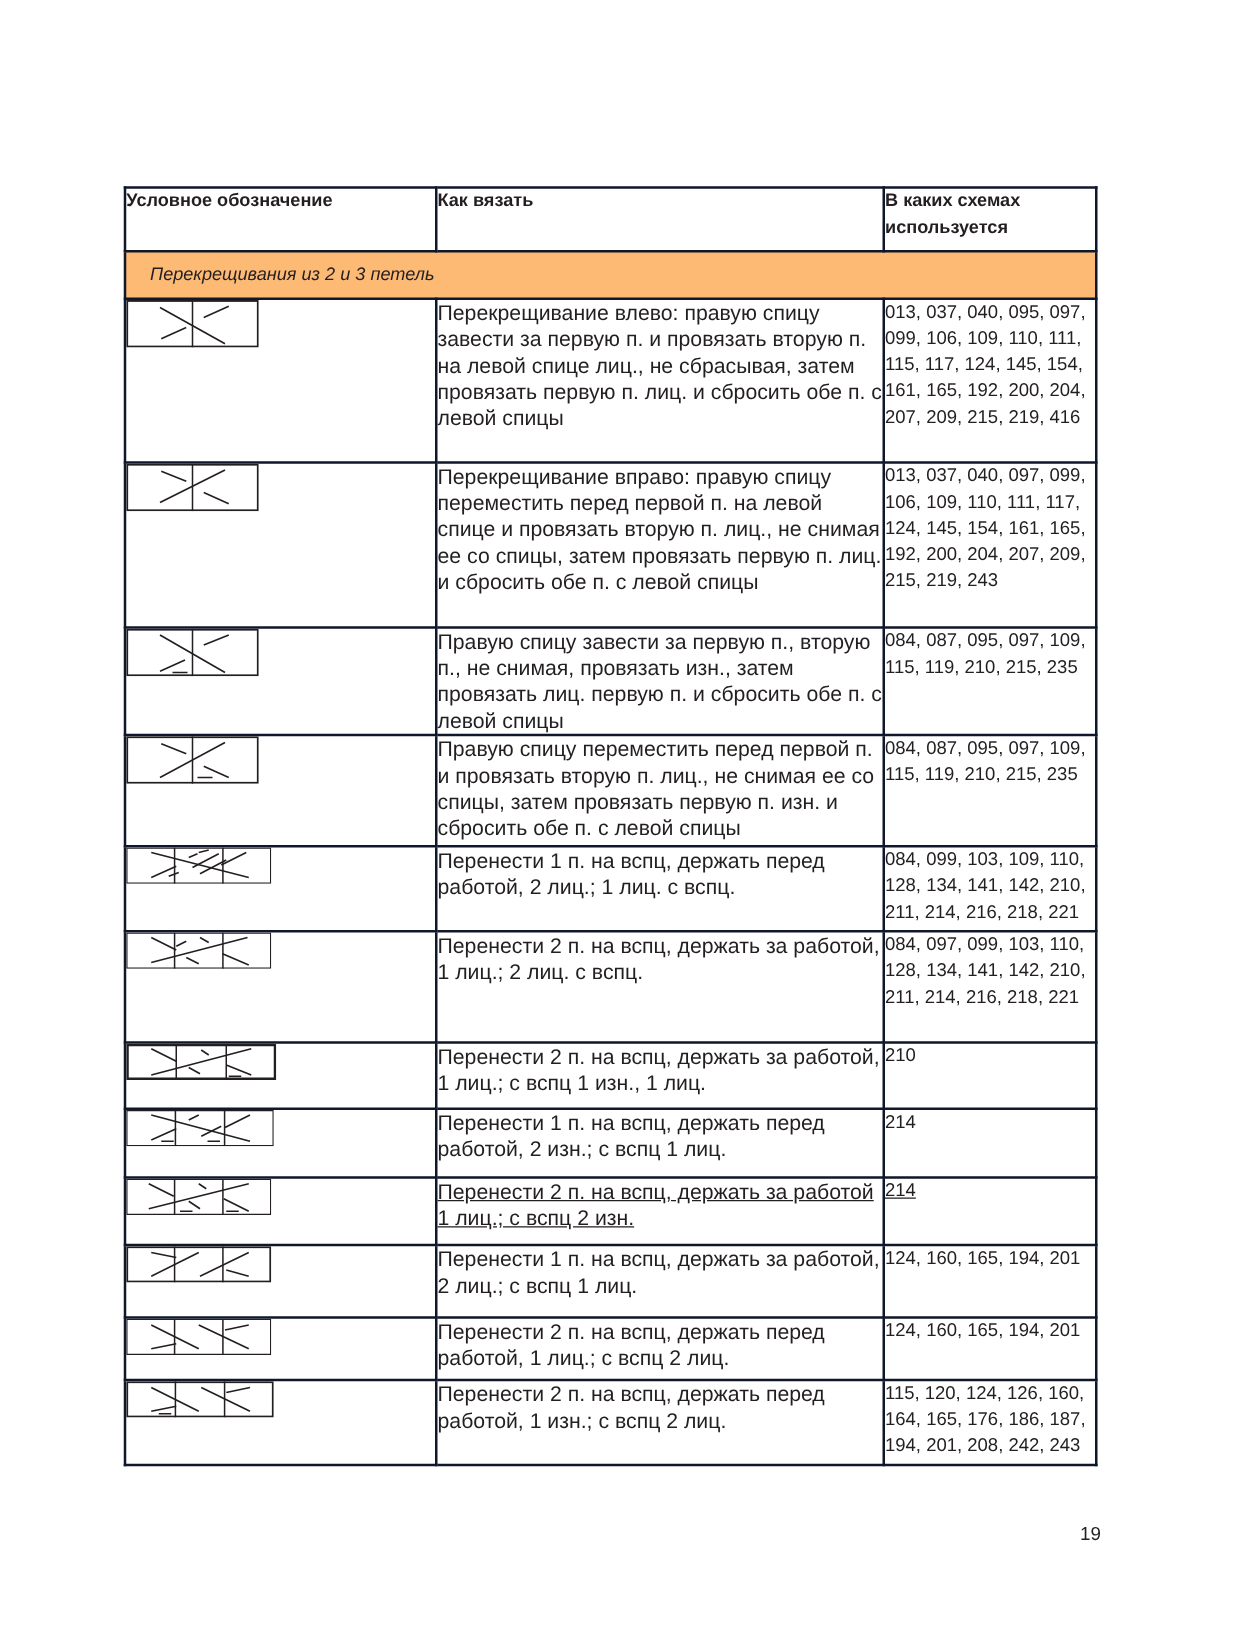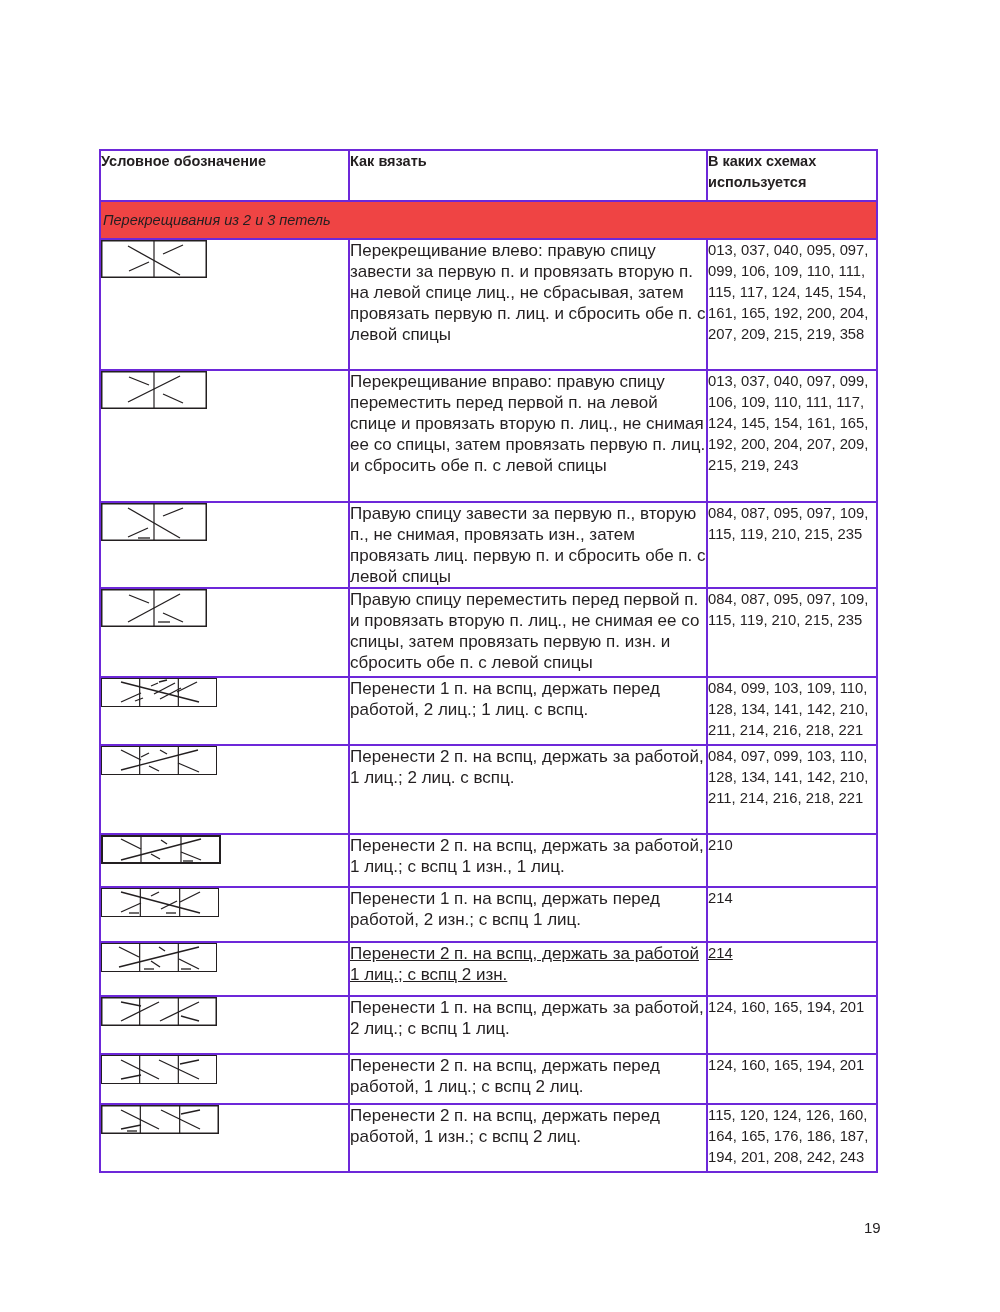--- a/index.html
+++ b/index.html
@@ -1,24 +1,24 @@
 <!DOCTYPE html>
 <html><head>
 <meta charset="utf-8">
 <style>
   html, body { margin: 0; padding: 0; background: #ffffff; }
   body { width: 1000px; height: 1312px; position: relative; font-family: "Liberation Sans", "DejaVu Sans", sans-serif; color: #231f20; }
   .page { position: absolute; left: 0; top: 0; width: 1000px; height: 1312px; }
   table.legend { position: absolute; left: 99px; top: 149px; width: 777px; border-collapse: collapse; table-layout: fixed; }
-  table.legend td, table.legend th { border: 2px solid #6d28d9; vertical-align: top; padding: 0; }
+  table.legend td, table.legend th { border: 2px solid #0f172a; vertical-align: top; padding: 0; }
   col.c1 { width: 249px; } col.c2 { width: 358px; } col.c3 { width: 170px; }
   th { font-weight: bold; font-size: 14.5px; text-align: left; line-height: 21px; }
   th.h1, th.h2 { vertical-align: middle; padding: 0 6px; height: 49px; }
   th.h3 { padding: 7px 5px 4px 5px; margin-top: 48px; }
-  tr.section td { background: #ef4444; font-style: italic; font-size: 14.5px; height: 36px; vertical-align: middle; padding: 0 2px; }
+  tr.section td { background: #fdba74; font-style: italic; font-size: 14.5px; height: 36px; vertical-align: middle; padding: 0 19px; }
   td.sym { padding: 10px 0 0 7px; }
   td.desc { font-size: 17px; line-height: 21px; padding: 3px 6px 0 7px; }
   td.used { font-size: 14.8px; line-height: 21px; padding: 3px 4px 0 6px; }
   svg.symbol { display: block; }
   .page-number { position: absolute; left: 864px; top: 1219px; font-size: 15px; }
 </style>
 </head>
 <body>
 
 <div class="page">
@@ -43,21 +43,21 @@
           <td class="sym">
             <svg class="symbol" width="106" height="38" viewBox="0 0 106 38">
               <rect x="0.75" y="0.75" width="104.5" height="36.5" fill="none" stroke="#231f20" stroke-width="1.5"></rect>
               <line x1="53" x2="53" y1="0" y2="38" stroke="#231f20" stroke-width="1.2"></line>
               <line x1="27" y1="6" x2="79" y2="35" stroke="#231f20" stroke-width="1.3"></line>
               <line x1="28" y1="31" x2="48" y2="22" stroke="#231f20" stroke-width="1.3"></line>
               <line x1="62" y1="14" x2="82" y2="5" stroke="#231f20" stroke-width="1.3"></line>
             </svg>
           </td>
           <td class="desc">Перекрещивание влево: правую спицу завести за первую п. и провязать вторую п. на левой спице лиц., не сбрасывая, затем провязать первую п. лиц. и сбросить обе п. с левой спицы</td>
-          <td class="used">013, 037, 040, 095, 097, 099, 106, 109, 110, 111, 115, 117, 124, 145, 154, 161, 165, 192, 200, 204, 207, 209, 215, 219, 358</td>
+          <td class="used">013, 037, 040, 095, 097, 099, 106, 109, 110, 111, 115, 117, 124, 145, 154, 161, 165, 192, 200, 204, 207, 209, 215, 219, 416</td>
         </tr>
         <tr style="height: 132px;">
           <td class="sym">
             <svg class="symbol" width="106" height="38" viewBox="0 0 106 38">
               <rect x="0.75" y="0.75" width="104.5" height="36.5" fill="none" stroke="#231f20" stroke-width="1.5"></rect>
               <line x1="53" x2="53" y1="0" y2="38" stroke="#231f20" stroke-width="1.2"></line>
               <line x1="27" y1="31" x2="79" y2="5" stroke="#231f20" stroke-width="1.3"></line>
               <line x1="28" y1="6" x2="48" y2="14" stroke="#231f20" stroke-width="1.3"></line>
               <line x1="62" y1="23" x2="82" y2="32" stroke="#231f20" stroke-width="1.3"></line>
             </svg>

